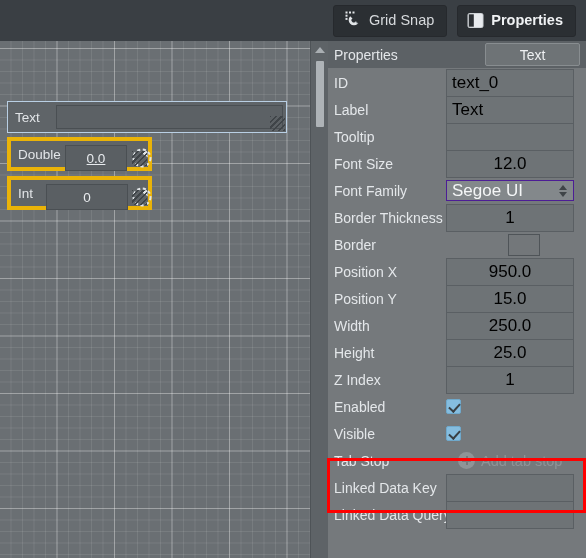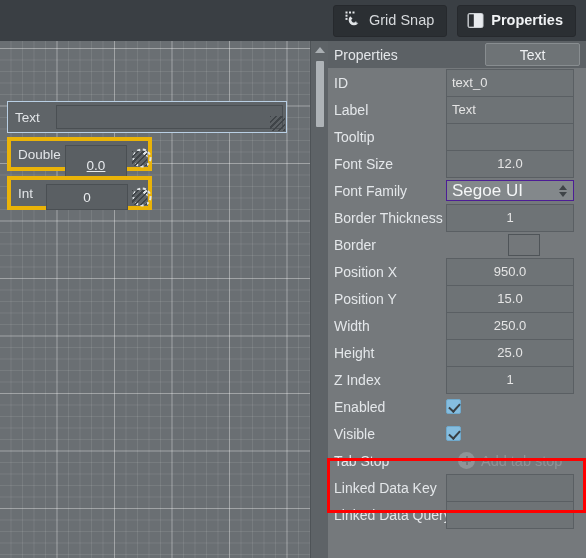--- a/index.html
+++ b/index.html
@@ -117,21 +117,21 @@
   .rows { position: relative; padding-top: 1px; }
   .row {
     height: 27px; display: flex; align-items: center; position: relative;
   }
   .row .r-label {
     width: 118px; padding-left: 6px; color: #e4e7ea; font-size: 14px;
     white-space: nowrap; flex: none;
   }
   .r-input {
     width: 128px; height: 28px; background: #6e7376;
-    border: 1px solid #5a5f63; color: #e5e5e5; font-size: 13px;
+    border: 1px solid #5a5f63; color: #000000; font-size: 17px;
     display: flex; align-items: center; padding: 0 5px;
     cursor: text;
   }
   .r-input.center { justify-content: center; padding: 0; }
   .r-select {
     width: 128px; height: 21px; background: #83888b;
     border: 1px solid #4c1d95; color: #f4f6f7; font-size: 17px;
     display: flex; align-items: center; padding: 0 5px; position: relative;
     cursor: pointer;
   }
@@ -218,21 +218,21 @@
     <div class="grid"></div>
 
     <div class="widget selected" style="left:7px; top:60px; width:280px; height:32px;">
       <span class="w-label">Text</span>
       <span class="w-field wide" style="position:absolute; left:48px; top:3px; right:3px; bottom:3px;"></span>
       <span class="grip"></span>
     </div>
 
     <div class="widget" style="left:7px; top:96px; width:145px; height:34px;">
       <span class="w-label">Double</span>
-      <span class="w-field" style="position:absolute; left:54px; top:4px; width:62px; height:40px;text-decoration:underline;">0.0</span>
+      <span class="w-field" style="position:absolute; left:54px; top:4px; width:62px; height:26px;text-decoration:underline;">0.0</span>
       <span class="dial" style="position:absolute; left:118px; top:4px;">
         <svg viewBox="0 0 26 26" width="26" height="26">
           <circle cx="13" cy="13" r="8.5" fill="none" stroke="#dfe3e6" stroke-width="2" stroke-dasharray="3.2 2.6"></circle>
           <path d="M13 4.5 L17.6 9.2 L8.4 9.2 Z" fill="#dfe3e6" transform="rotate(35 13 13)"></path>
         </svg>
       </span>
       <span class="grip"></span>
     </div>
 
     <div class="widget" style="left:7px; top:135px; width:145px; height:34px;">

